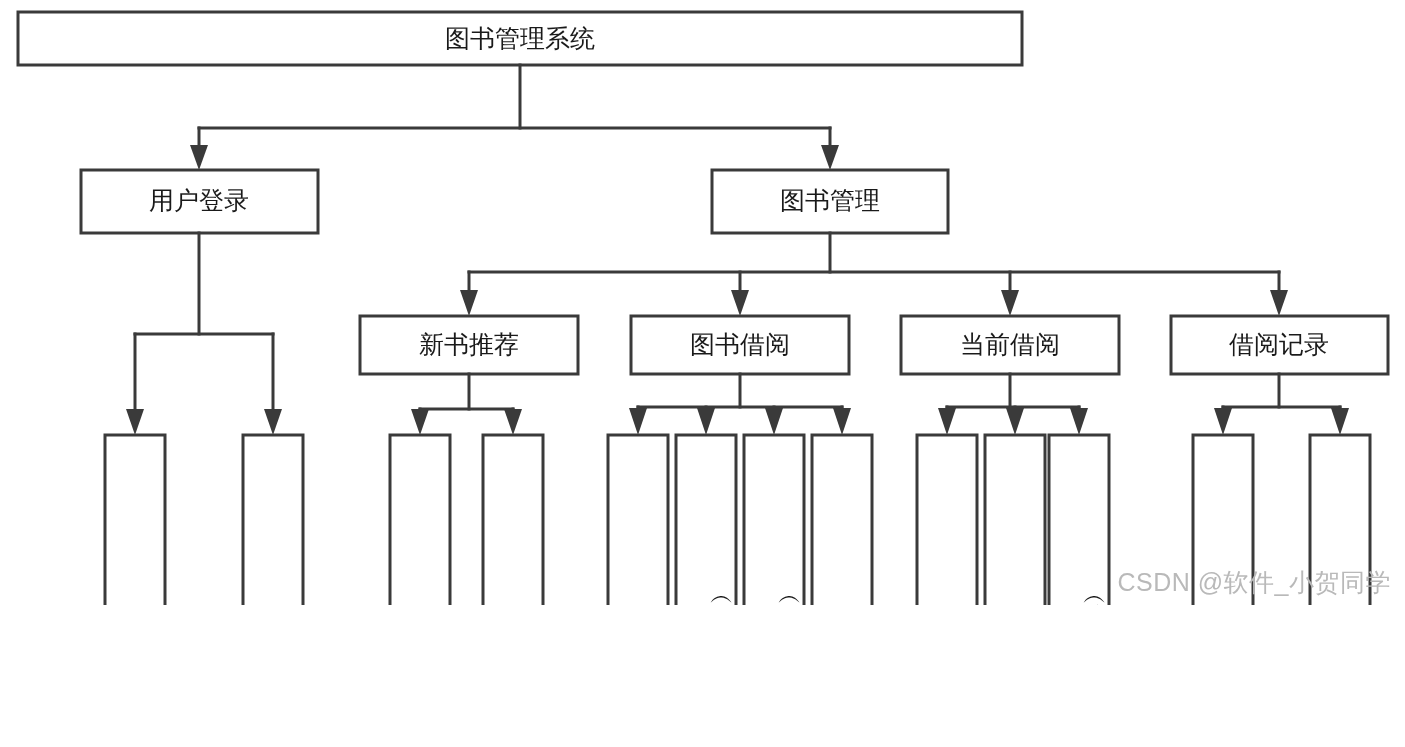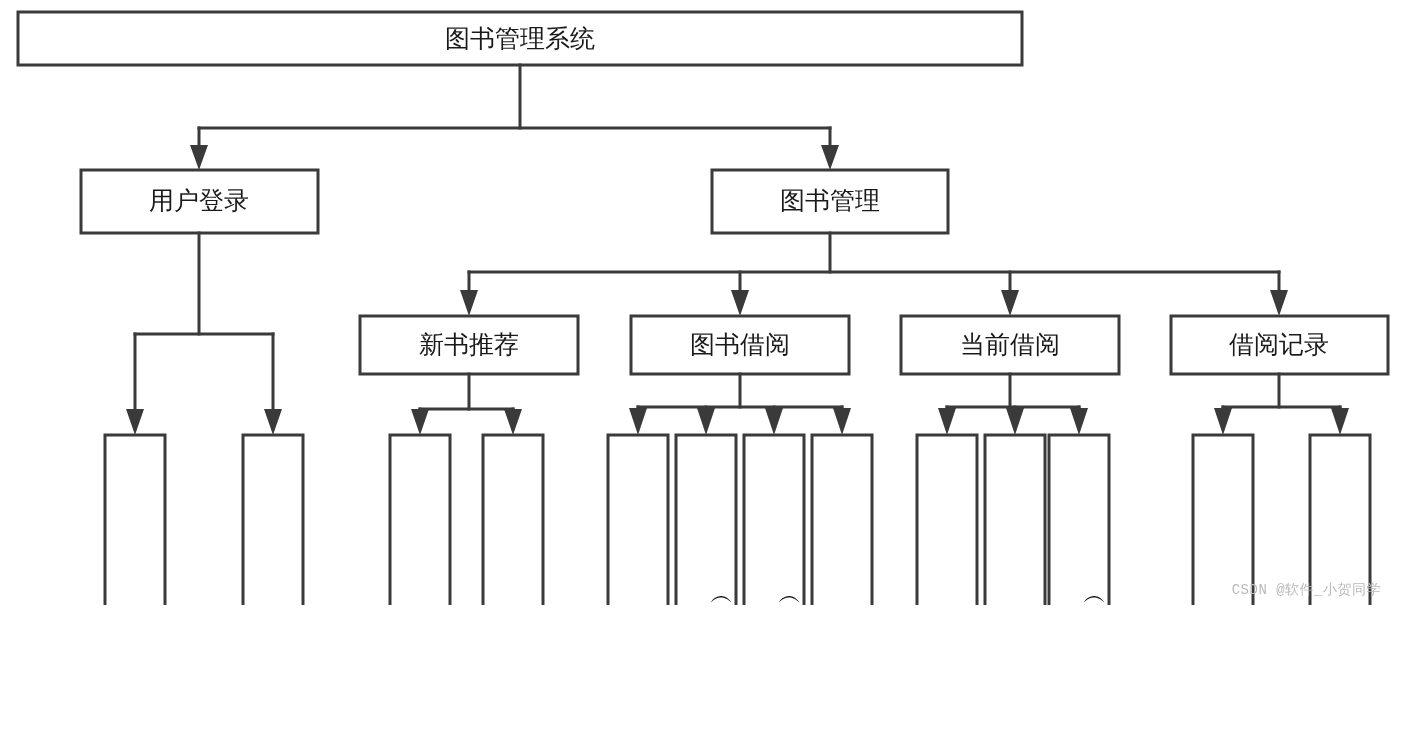--- a/index.html
+++ b/index.html
@@ -58,24 +58,24 @@
     letter-spacing: 1px;
     text-align: center;
     display: flex;
     align-items: flex-start;
     justify-content: center;
     white-space: nowrap;
     pointer-events: none;
   }
   .watermark {
     position: absolute;
-    right: 24px;
+    right: 14px;
     bottom: 6px;
-    font-family: Liberation Mono, monospace;
-    font-size: 14px;
+    font-family: Liberation Sans, sans-serif;
+    font-size: 25px;
     color: #b9b9b9;
     letter-spacing: 0.5px;
     white-space: nowrap;
   }
 </style>
 </head>
 <body>
 
 <div id="diagram-root">
 

